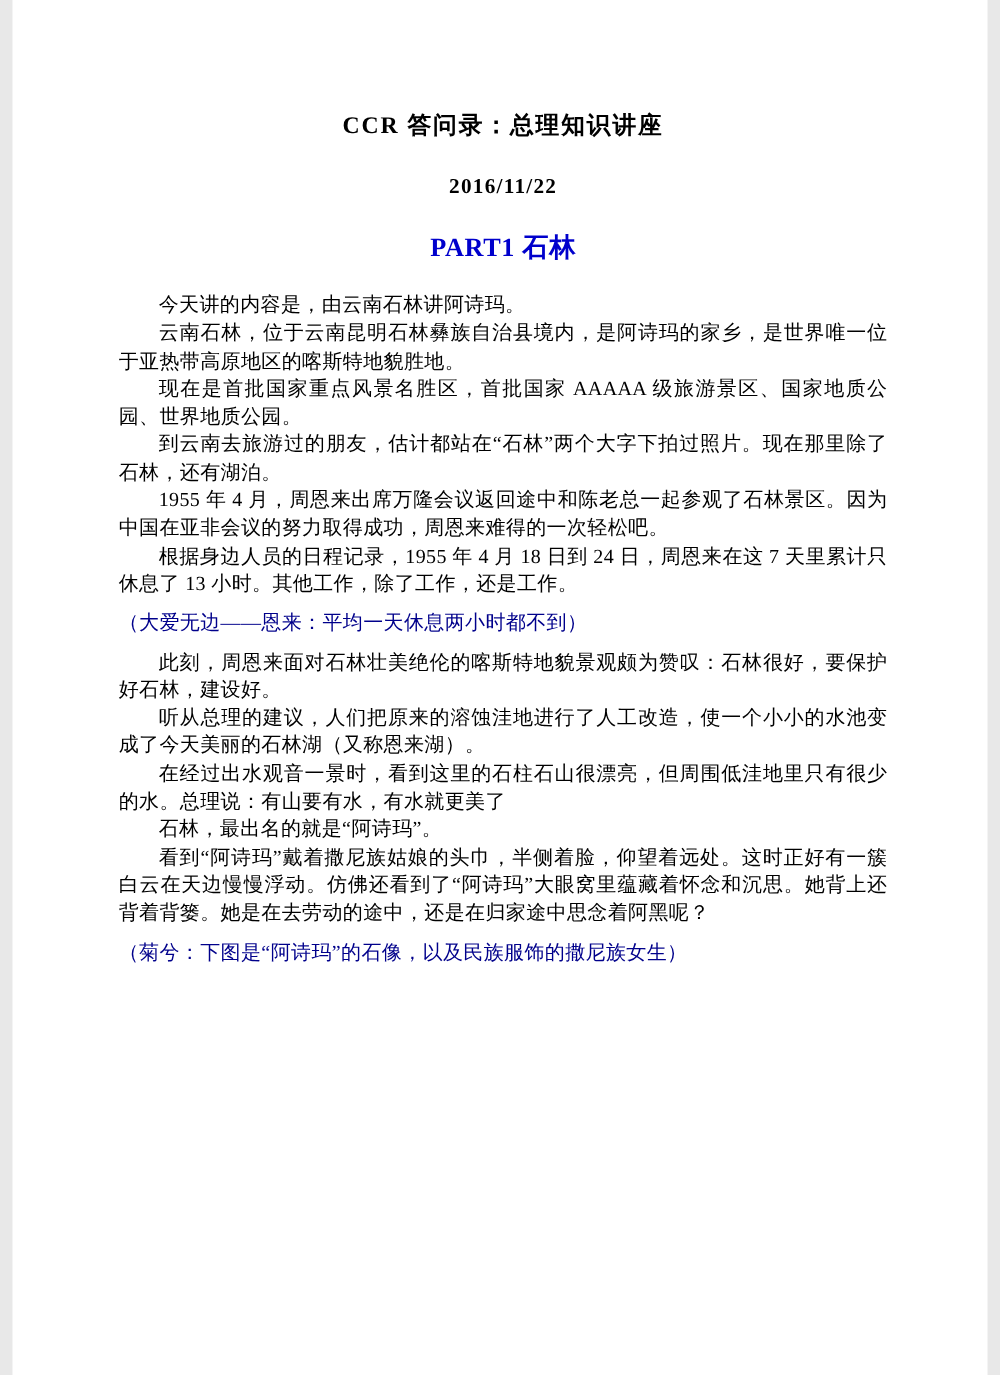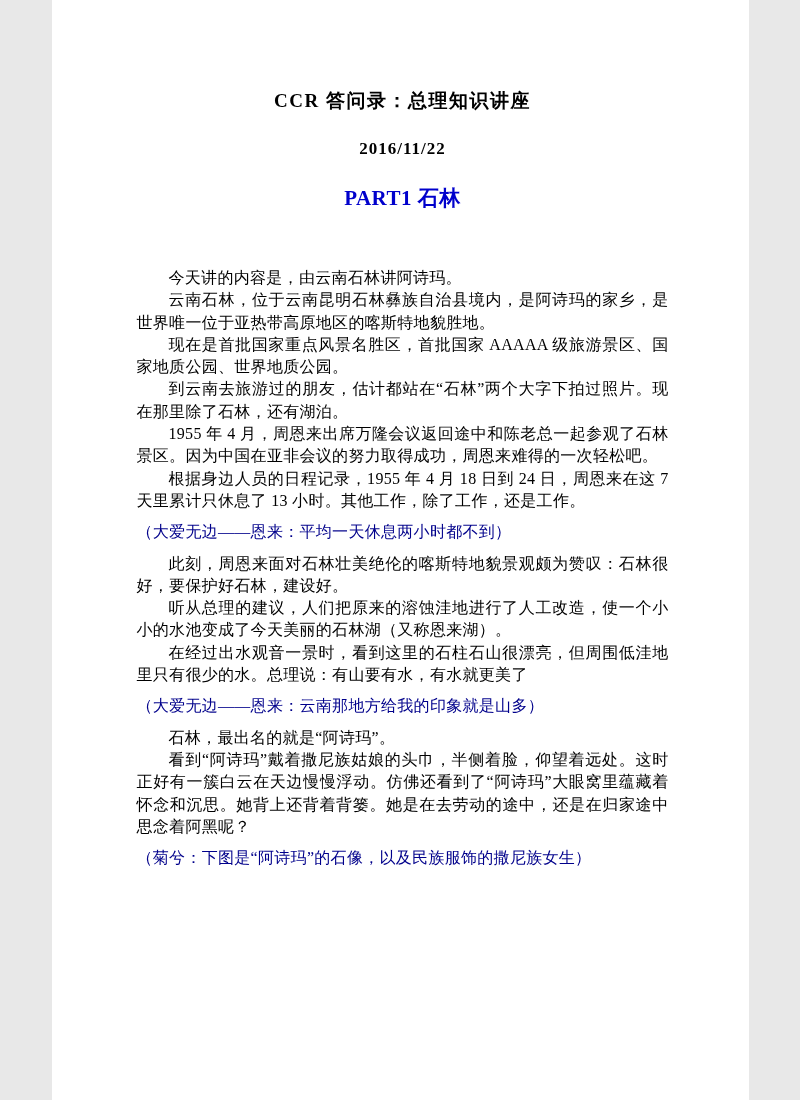--- a/index.html
+++ b/index.html
@@ -3,21 +3,21 @@
 <meta charset="utf-8">
 <style>
   html, body {
     margin: 0;
     padding: 0;
     background: #e8e8e8;
     font-family: "Liberation Serif", "DejaVu Serif", serif;
   }
   .page {
     position: relative;
-    width: 697px;
+    width: 780px;
     height: 1100px;
     margin: 0 auto;
     background: var(--page-bg, #ffffff);
     box-sizing: border-box;
     padding: 88px 80px 0 85px;
     overflow: hidden;
     color: var(--body-color, #000000);
   }
   .doc-header { text-align: center; }
   .doc-title {
@@ -37,21 +37,21 @@
   }
   .doc-section {
     font-size: 21px;
     font-weight: bold;
     line-height: 20px;
     margin: 27px 0 0 0;
     color: var(--section-color, #0000cc);
     letter-spacing: 0.5px;
   }
   .content {
-    margin-top: 59px;
+    margin-top: 26px;
     font-size: 16px;
     line-height: 22.3px;
     text-align: justify;
     letter-spacing: 0.3px;
   }
   .content p { margin: 0; }
   .content p.body { text-indent: 2em; }
   .content p.annotation {
     margin: 9px 0;
     color: var(--annotation-color, #00008b);
@@ -75,18 +75,17 @@
       <p class="body">今天讲的内容是，由云南石林讲阿诗玛。</p>
       <p class="body">云南石林，位于云南昆明石林彝族自治县境内，是阿诗玛的家乡，是世界唯一位于亚热带高原地区的喀斯特地貌胜地。</p>
       <p class="body">现在是首批国家重点风景名胜区，首批国家 AAAAA 级旅游景区、国家地质公园、世界地质公园。</p>
       <p class="body">到云南去旅游过的朋友，估计都站在“石林”两个大字下拍过照片。现在那里除了石林，还有湖泊。</p>
       <p class="body">1955 年 4 月，周恩来出席万隆会议返回途中和陈老总一起参观了石林景区。因为中国在亚非会议的努力取得成功，周恩来难得的一次轻松吧。</p>
       <p class="body">根据身边人员的日程记录，1955 年 4 月 18 日到 24 日，周恩来在这 7 天里累计只休息了 13 小时。其他工作，除了工作，还是工作。</p>
       <p class="annotation">（大爱无边——恩来：平均一天休息两小时都不到）</p>
       <p class="body">此刻，周恩来面对石林壮美绝伦的喀斯特地貌景观颇为赞叹：石林很好，要保护好石林，建设好。</p>
       <p class="body">听从总理的建议，人们把原来的溶蚀洼地进行了人工改造，使一个小小的水池变成了今天美丽的石林湖（又称恩来湖）。</p>
       <p class="body">在经过出水观音一景时，看到这里的石柱石山很漂亮，但周围低洼地里只有很少的水。总理说：有山要有水，有水就更美了</p>
-      <p class="annotation">（大爱无边——恩来：云南那地方给我的印象就是山多）</p>
       <p class="body">石林，最出名的就是“阿诗玛”。</p>
       <p class="body">看到“阿诗玛”戴着撒尼族姑娘的头巾，半侧着脸，仰望着远处。这时正好有一簇白云在天边慢慢浮动。仿佛还看到了“阿诗玛”大眼窝里蕴藏着怀念和沉思。她背上还背着背篓。她是在去劳动的途中，还是在归家途中思念着阿黑呢？</p>
       <p class="annotation">（菊兮：下图是“阿诗玛”的石像，以及民族服饰的撒尼族女生）</p>
     </div>
 </div>
 
 </body></html>

